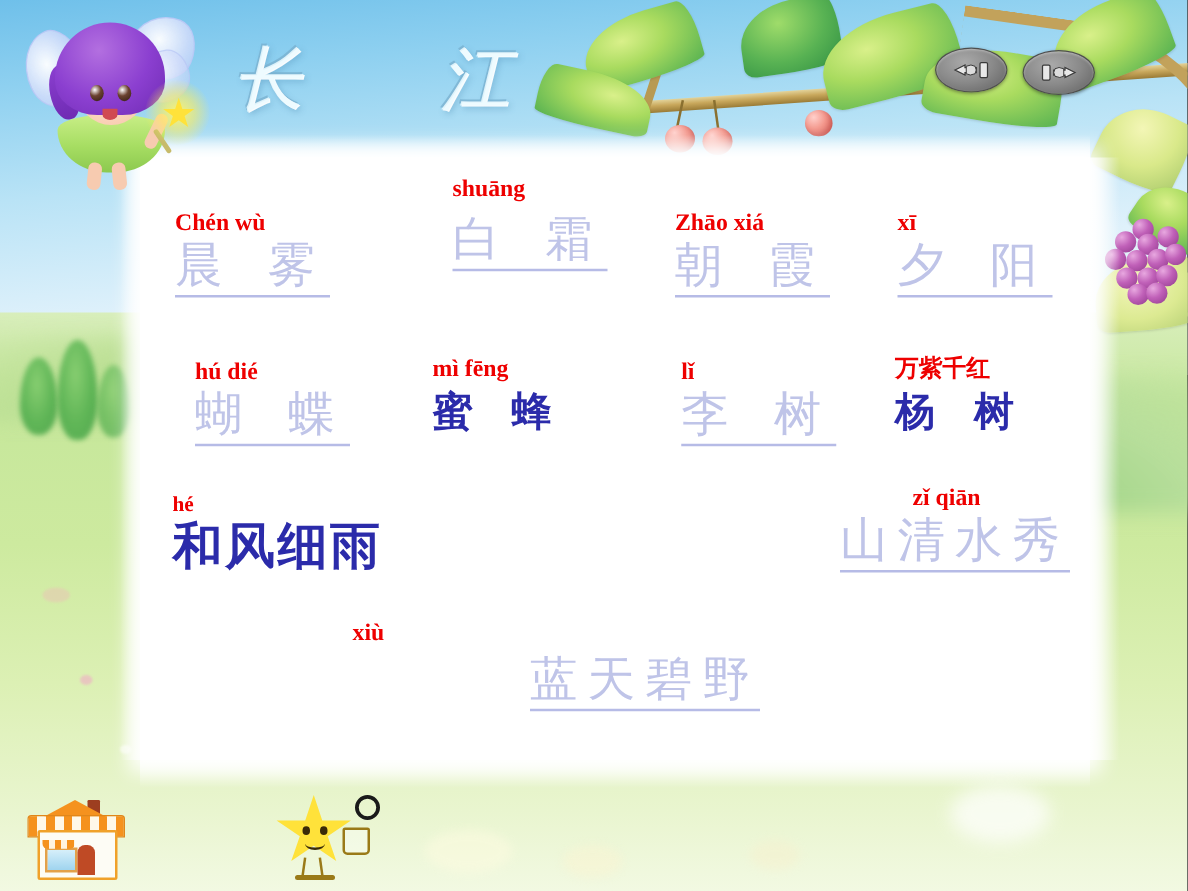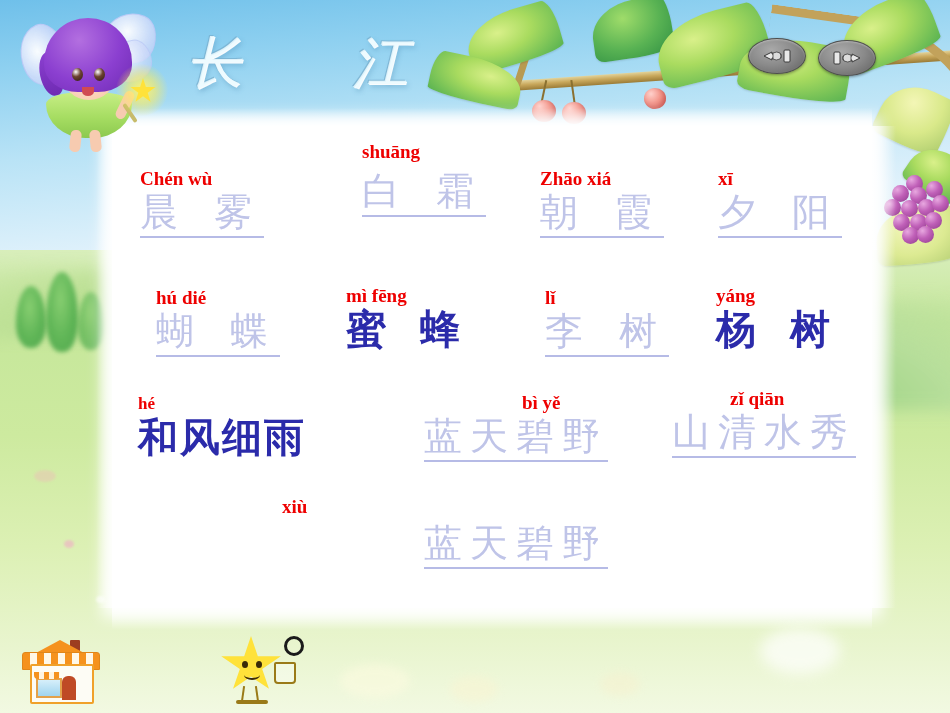--- a/index.html
+++ b/index.html
@@ -205,21 +205,21 @@
     font-size: 38px;
     line-height: 46px;
     letter-spacing: 12px;
     border-bottom: 2px solid #b6bbe6;
     padding-bottom: 1px;
     font-weight: 400;
   }
   
   .solid .hanzi {
     color: #2b2baa;
-    font-size: 40px;
+    font-size: 32px;
     line-height: 46px;
     letter-spacing: 10px;
     font-weight: bold;
   }
   .idiom.faded .hanzi { letter-spacing: 8px; font-size: 38px; }
   .idiom.solid  .hanzi { letter-spacing: 2px; font-size: 40px; }
 
   
   #w-chenwu   { left: 140px; top: 168px; }
   #w-baishuang{ left: 362px; top: 140px; }
@@ -484,33 +484,29 @@
     <span class="pinyin">mì  fēng</span>
     <span class="hanzi">蜜 蜂</span>
   </div>
 
   <div class="word faded" id="w-lishu">
     <span class="pinyin">lǐ</span>
     <span class="hanzi">李 树</span>
   </div>
 
   <div class="word solid" id="w-yangshu">
-    <span class="pinyin">yáng</span>
+    <span class="pinyin">万紫千红</span>
     <span class="hanzi">杨 树</span>
   </div>
 
   <div class="word solid idiom" id="w-hefeng">
     <span class="pinyin" style="font-size:17px;">hé</span>
     <span class="hanzi">和风细雨</span>
   </div>
 
-  <div class="word faded idiom" id="w-lantian">
-    <span class="pinyin" style="padding-left:98px;">bì  yě</span>
-    <span class="hanzi">蓝天碧野</span>
-  </div>
 
   <div class="word faded idiom" id="w-wanzi">
     <span class="pinyin" style="padding-left:58px;">zǐ qiān</span>
     <span class="hanzi">山清水秀</span>
   </div>
 
   <div class="word faded idiom" id="w-shanqing">
     <span class="pinyin" style="padding-left:144px;">xiù</span>
   </div>
 

